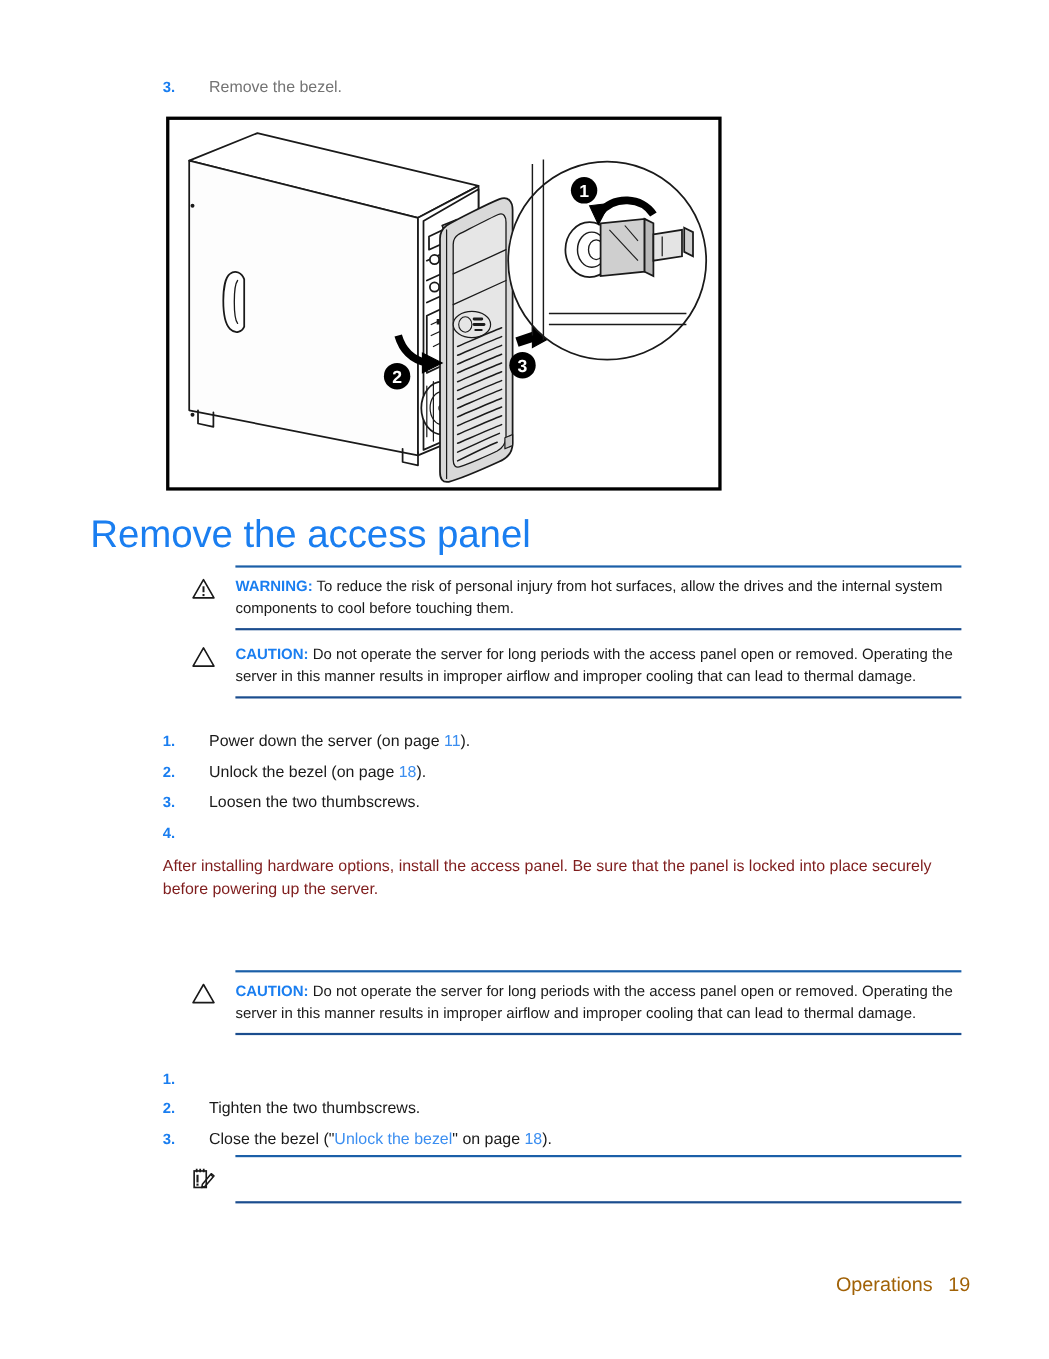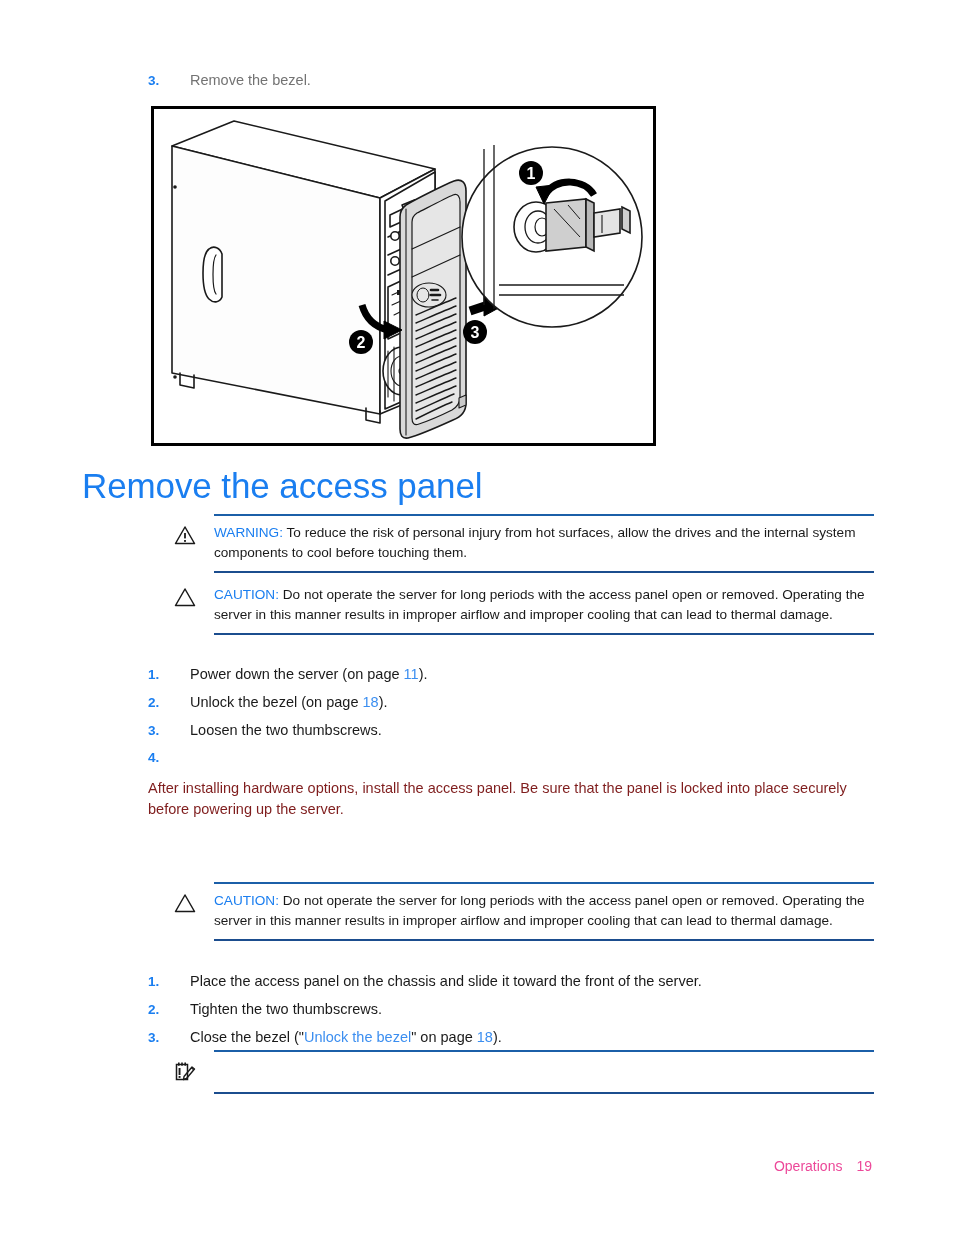--- a/index.html
+++ b/index.html
@@ -93,21 +93,21 @@
     padding-left: 6px;
     box-sizing: border-box;
   }
   .notice .content {
     font-size: 13.6px;
     line-height: 1.44;
     color: #1a1a1a;
   }
   .notice .lead {
     color: #1a7ef0;
-    font-weight: normal;
+    font-weight: bold;
   }
 
   
   .steps {
     position: absolute;
     left: 148px;
     width: 740px;
   }
   .steps .row {
     display: flex;
@@ -134,24 +134,24 @@
     left: 148px;
     width: 700px;
     font-size: 14.5px;
     line-height: 1.42;
     color: #7f1d1d;
   }
 
   
   .footer {
     position: absolute;
-    right: 82px;
+    right: 72px;
     top: 1158px;
-    font-size: 14px;
-    color: #ec4899;
+    font-size: 18px;
+    color: #a16207;
     display: flex;
     gap: 14px;
   }
 </style>
 </head>
 <body>
 
 <div class="page">
 
   <div class="top-step">
@@ -366,21 +366,20 @@
         <span class="lead">CAUTION:</span>
         <span>Do not operate the server for long periods with the access panel open or removed. Operating the server in this manner results in improper airflow and improper cooling that can lead to thermal damage.</span>
       </div>
     </div>
     <div class="rule"></div>
   </div>
 
   <div class="steps" style="top:973px;">
     <div class="row">
       <span class="num">1.</span>
-      <span class="txt">Place the access panel on the chassis and slide it toward the front of the server.</span>
     </div>
     <div class="row">
       <span class="num">2.</span>
       <span class="txt">Tighten the two thumbscrews.</span>
     </div>
     <div class="row">
       <span class="num">3.</span>
       <span class="txt"><span>Close the bezel ("</span><span class="link">Unlock the bezel</span><span>" on page </span><span class="link">18</span><span>).</span></span>
     </div>
   </div>

